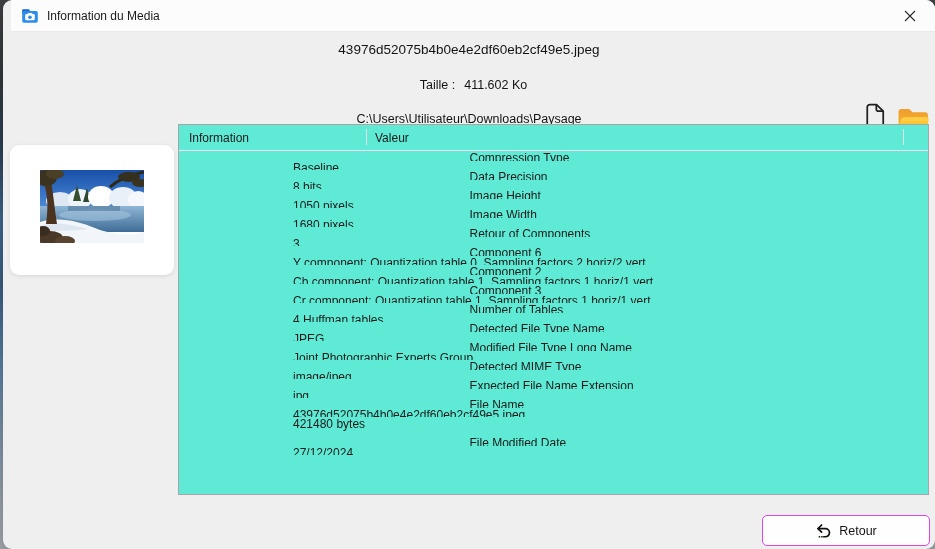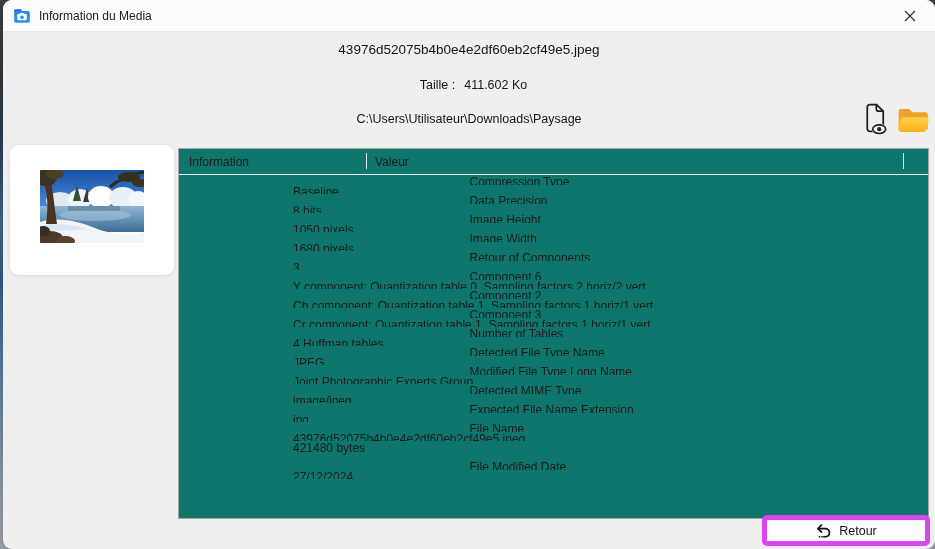--- a/index.html
+++ b/index.html
@@ -19,21 +19,21 @@
     position: absolute;
     left: 3px; top: 0; width: 932px; height: 549px;
     background: #efeff0;
     border-radius: 9px;
     box-shadow: 0 4px 14px rgba(0,0,0,0.28);
     overflow: hidden;
   }
 
   
   .titlebar {
-    position: absolute; left: 0; top: 0; right: 0; height: 32px;
+    position: absolute; left: 8px; top: 0; right: 0; height: 32px;
     background: #fcfcfc;
     border-bottom: 1px solid #e9e9e9;
     display: flex; align-items: center;
     padding-left: 10px;
   }
   .title-icon { width: 18px; height: 18px; flex: 0 0 auto; }
   .title-text { margin-left: 8px; font-size: 12px; color: #1a1a1a; }
   .close-btn {
     position: absolute; right: 4px; top: 0; width: 42px; height: 32px;
     display: flex; align-items: center; justify-content: center;
@@ -65,22 +65,22 @@
     position: absolute; left: 7px; top: 145px; width: 164px; height: 130px;
     background: #ffffff; border-radius: 9px;
     box-shadow: 0 1px 4px rgba(0,0,0,0.10);
     display: flex; align-items: center; justify-content: center;
     padding-bottom: 8px;
   }
   .thumb-img { width: 104px; height: 73px; display: block; }
 
   
   .table-panel {
-    position: absolute; left: 175px; top: 148px; width: 751px; height: 371px;
-    background: #0f766e;
+    position: absolute; left: 175px; top: 124px; width: 751px; height: 371px;
+    background: #5eead4;
     border: 1px solid #a6a6a6;
     overflow: hidden;
     font-size: 12px;
   }
   .thead {
     display: flex; height: 26px; align-items: center;
     border-bottom: 1px solid #f2f2f2;
   }
   .hcell { position: relative; height: 100%; display: flex; align-items: center; }
   .hcell::after {
@@ -93,21 +93,21 @@
   .hc3::after { display: none; }
   .trow { display: flex; height: 19px; align-items: center; flex-direction: column; }
   .tcell { white-space: nowrap; overflow: hidden; }
   .tc1 { width: 188px; padding-left: 10px; }
   .tc2 { width: 537px; padding-left: 8px; }
 
   
   .back-btn {
     position: absolute; left: 759px; top: 515px; width: 168px; height: 31px;
     background: #fefefe;
-    border: 5px solid #d946ef;
+    border: 1px solid #d946ef;
     border-radius: 5px;
     display: flex; align-items: center; justify-content: center;
     gap: 7px;
     font-size: 12.5px; color: #141414;
     cursor: default;
   }
 </style>
 </head>
 <body>
 

